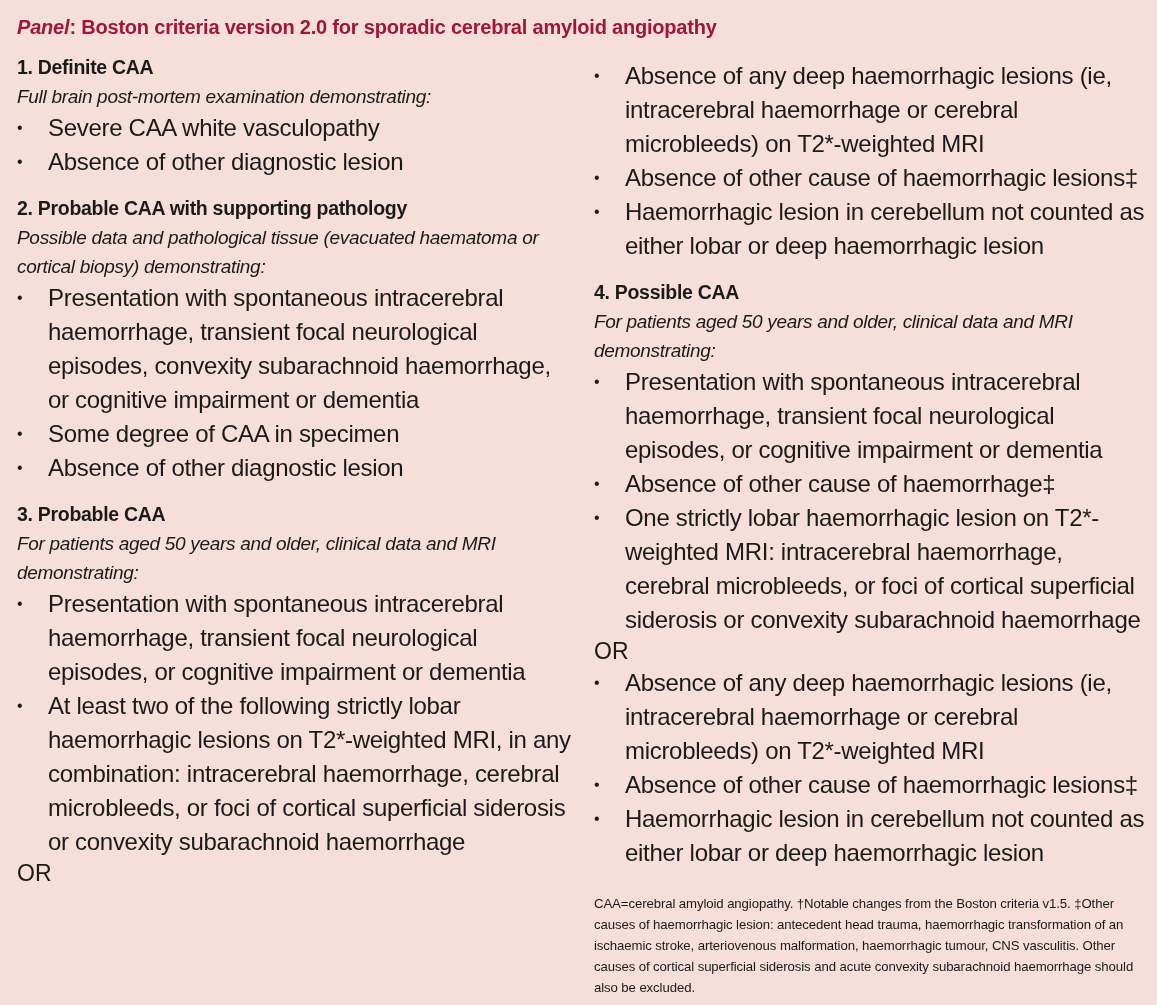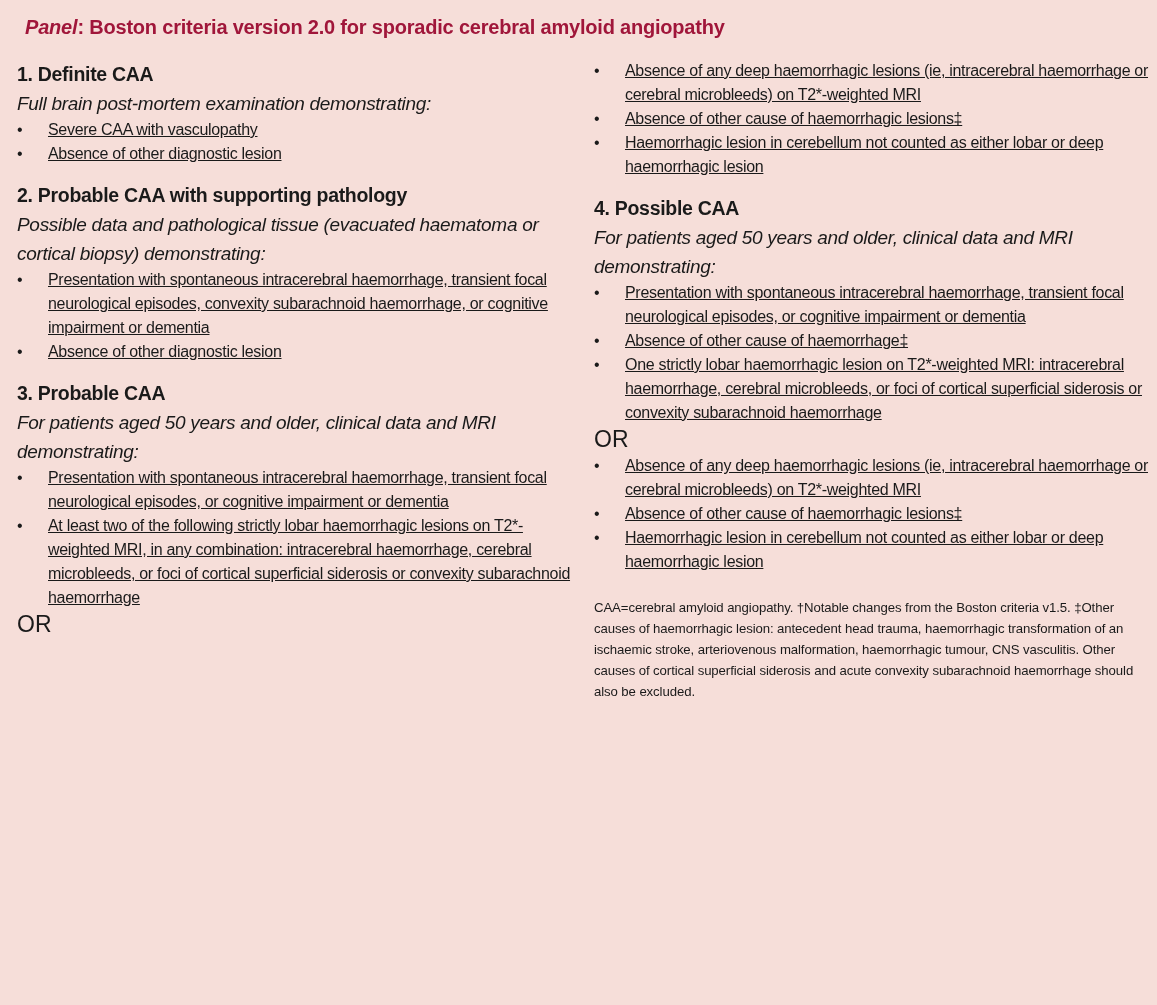--- a/index.html
+++ b/index.html
@@ -8,61 +8,61 @@
     background: #f6ded9;
     font-family: "Liberation Sans", "DejaVu Sans", sans-serif;
     color: #1a1a1a;
     overflow: hidden;
     position: relative;
   }
   .title {
     position: absolute; left: 17px; top: 16px;
     font-size: 20px; color: #a0163a; font-weight: bold;
     letter-spacing: -0.2px;
-    margin-left: 8px;
   }
   .title i { font-style: italic; }
-  .col { position: absolute; top: 60px; }
+  .col { position: absolute; top: 53px; }
   .col.left { left: 17px; width: 555px; }
   .col.right { left: 594px; width: 555px; top: 59px; }
   .sec-title { font-weight: bold; font-size: 19.5px; line-height: 29px; letter-spacing: -0.3px; }
   .sec-sub { font-style: italic; font-size: 19px; line-height: 29px; letter-spacing: -0.3px; }
   ul { list-style: none; margin: 0; padding: 0; }
   li {
     position: relative; padding-left: 31px;
-    font-size: 16px; line-height: 24px; letter-spacing: -0.3px; text-decoration: underline;
+    font-size: 24px; line-height: 34px; letter-spacing: -0.3px;
   }
   li::before {
     content: "•"; position: absolute; left: 0; top: 0; font-size: 16px;
   }
   .or { font-size: 23px; line-height: 29.2px; }
   .section { margin-bottom: 15px; }
   .foot {
     font-size: 13.2px; line-height: 21px; margin-top: 23px; letter-spacing: -0.1px;
   }
 </style>
 </head>
 <body>
 
 <div class="title"><i>Panel</i><span>: Boston criteria version 2.0 for sporadic cerebral amyloid angiopathy</span></div>
 
 <div class="col left">
   <div class="section">
     <div class="sec-title">1. Definite CAA</div>
     <div class="sec-sub">Full brain post-mortem examination demonstrating:</div>
     <ul>
-      <li>Severe CAA with vasculopathy</li>
+      <li>Severe CAA white vasculopathy</li>
       <li>Absence of other diagnostic lesion</li>
     </ul>
   </div>
   <div class="section">
     <div class="sec-title">2. Probable CAA with supporting pathology</div>
     <div class="sec-sub">Possible data and pathological tissue (evacuated haematoma or cortical biopsy) demonstrating:</div>
     <ul>
       <li>Presentation with spontaneous intracerebral haemorrhage, transient focal neurological episodes, convexity subarachnoid haemorrhage, or cognitive impairment or dementia</li>
+      <li>Some degree of CAA in specimen</li>
       <li>Absence of other diagnostic lesion</li>
     </ul>
   </div>
   <div class="section">
     <div class="sec-title">3. Probable CAA</div>
     <div class="sec-sub">For patients aged 50 years and older, clinical data and MRI demonstrating:</div>
     <ul>
       <li>Presentation with spontaneous intracerebral haemorrhage, transient focal neurological episodes, or cognitive impairment or dementia</li>
       <li>At least two of the following strictly lobar haemorrhagic lesions on T2*-weighted MRI, in any combination: intracerebral haemorrhage, cerebral microbleeds, or foci of cortical superficial siderosis or convexity subarachnoid haemorrhage</li>
     </ul>

